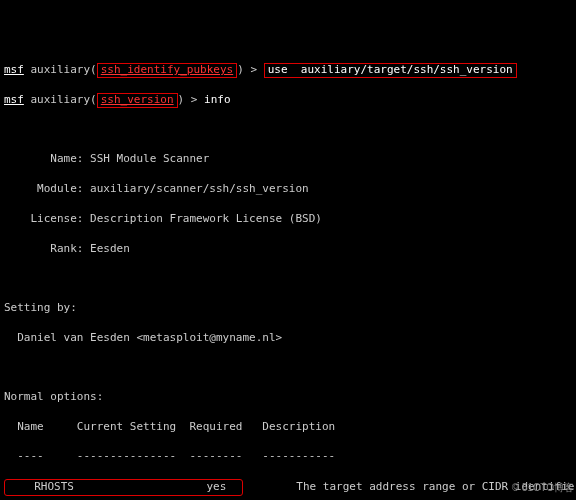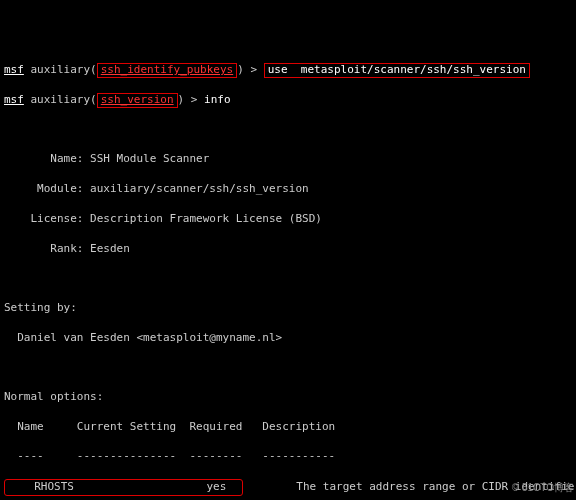--- a/index.html
+++ b/index.html
@@ -29,21 +29,21 @@
     font-size: 10px;
     font-family: sans-serif;
   }
   .line { display: block; }
 </style>
 </head>
 <body>
 
 
 
-<span class="line"><span class="ul white">msf</span><span> auxiliary(</span><span class="hl"><span class="red ul">ssh_identify_pubkeys</span></span><span>) &gt; </span><span class="hl"><span class="white">use  metasploit/scanner/ssh/ssh_version</span></span></span>
+<span class="line"><span class="ul white">msf</span><span> auxiliary(</span><span class="hl"><span class="red ul">ssh_identify_pubkeys</span></span><span>) &gt; </span><span class="hl"><span class="white">use  auxiliary/target/ssh/ssh_version</span></span></span>
 <span class="line"><span class="ul white">msf</span><span> auxiliary(</span><span class="hl"><span class="red ul">ssh_version</span></span><span>) &gt; </span><span class="white">info</span></span>
 <span class="line"> </span>
 <span class="line">       Name: SSH Module Scanner</span>
 <span class="line">     Module: auxiliary/scanner/ssh/ssh_version</span>
 <span class="line">    License: Description Framework License (BSD)</span>
 <span class="line">       Rank: Eesden</span>
 <span class="line"> </span>
 <span class="line">Setting by:</span>
 <span class="line">  Daniel van Eesden &lt;metasploit@myname.nl&gt;</span>
 <span class="line"> </span>

